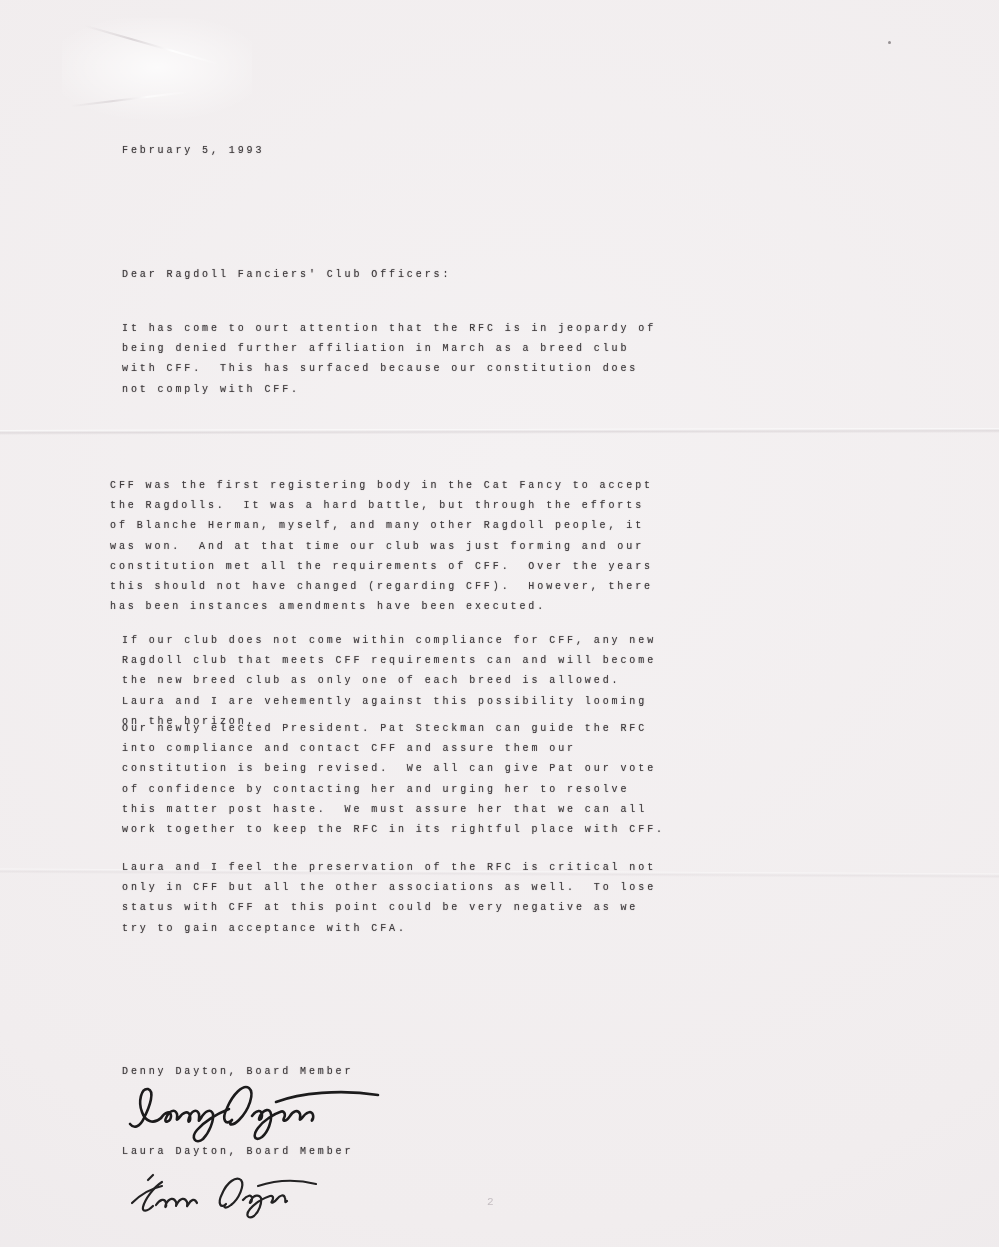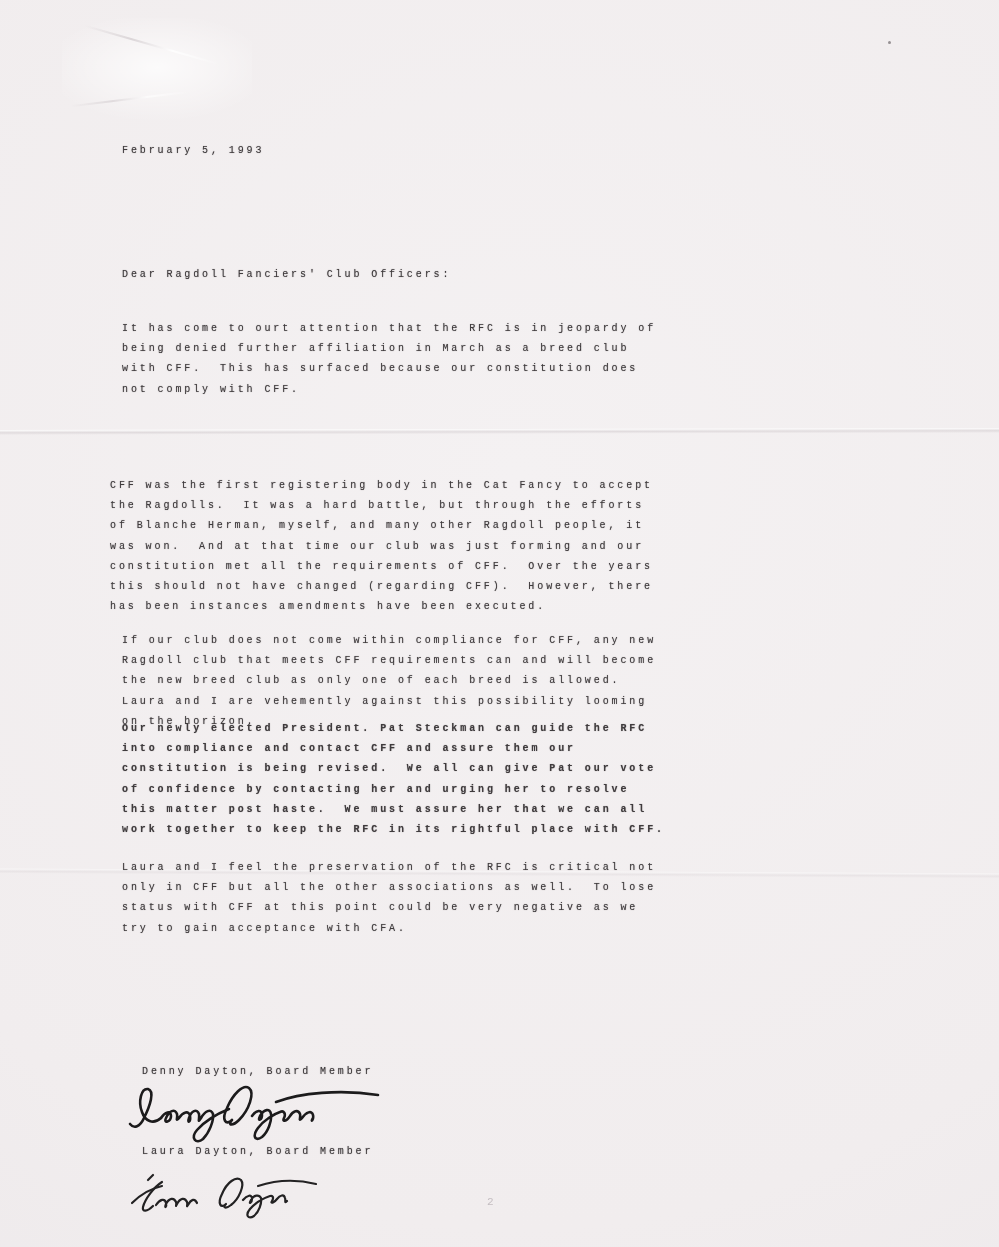--- a/index.html
+++ b/index.html
@@ -19,21 +19,21 @@
   .block {
     position: absolute;
     color: #3f3b3d;
     font-size: 10px;
     letter-spacing: 2.9px;
     line-height: 20.2px;
     white-space: pre-wrap;
     text-shadow: 0 0 1px rgba(63,59,61,0.55);
   }
   .header-block { line-height: 22px; }
-  .sig-caption { line-height: 22px; margin-left: 20px; }
+  .sig-caption { line-height: 22px; }
   .page-mark {
     position: absolute;
     left: 487px;
     top: 1196px;
     font-size: 11px;
     letter-spacing: 0;
     color: #c4bdc1;
     text-shadow: none;
   }
   .sig-svg { position: absolute; }
@@ -116,21 +116,21 @@
 of Blanche Herman, myself, and many other Ragdoll people, it
 was won.  And at that time our club was just forming and our
 constitution met all the requirements of CFF.  Over the years
 this should not have changed (regarding CFF).  However, there
 has been instances amendments have been executed.</div>
   <div class="block" style="left:122px; top:631px;">If our club does not come within compliance for CFF, any new
 Ragdoll club that meets CFF requirements can and will become
 the new breed club as only one of each breed is allowed.
 Laura and I are vehemently against this possibility looming
 on the horizon.</div>
-  <div class="block" style="left:122px; top:719px;font-weight:bold;">Our newly elected President. Pat Steckman can guide the RFC
+  <div class="block" style="left:122px; top:719px;">Our newly elected President. Pat Steckman can guide the RFC
 into compliance and contact CFF and assure them our
 constitution is being revised.  We all can give Pat our vote
 of confidence by contacting her and urging her to resolve
 this matter post haste.  We must assure her that we can all
 work together to keep the RFC in its rightful place with CFF.</div>
   <div class="block" style="left:122px; top:858px;font-family:Liberation Mono, monospace;">Laura and I feel the preservation of the RFC is critical not
 only in CFF but all the other associations as well.  To lose
 status with CFF at this point could be very negative as we
 try to gain acceptance with CFA.</div>
 

